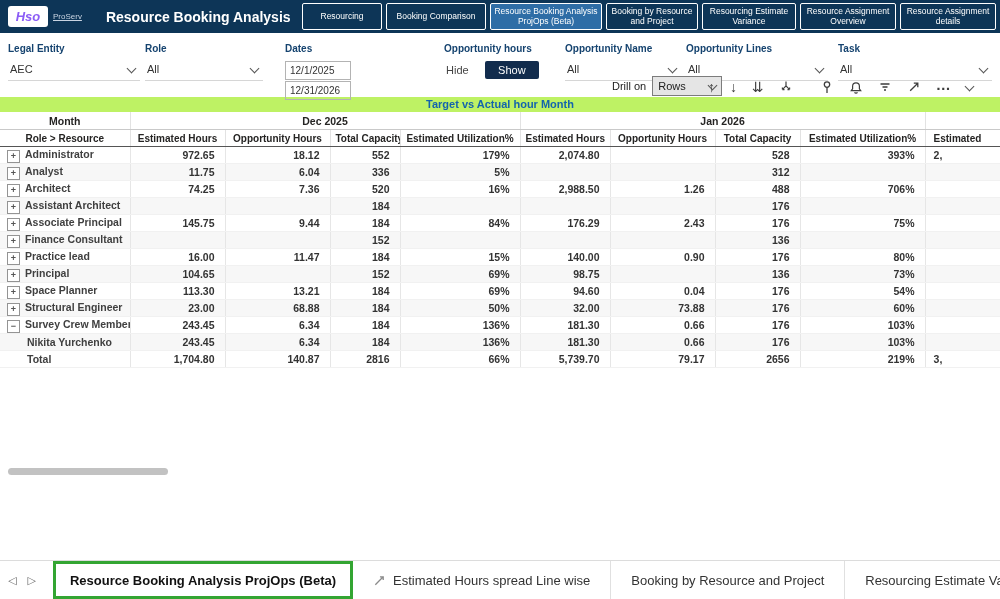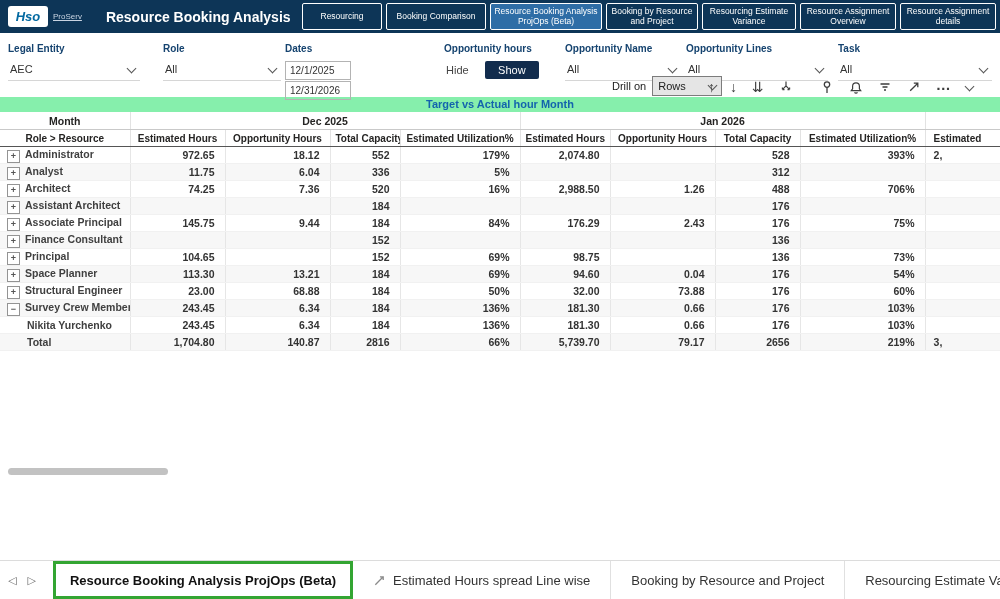--- a/index.html
+++ b/index.html
@@ -2,21 +2,21 @@
 <html><head>
 <meta charset="utf-8">
 <style>
   html,body{margin:0;padding:0;width:1000px;height:599px;overflow:hidden;
     font-family:"Liberation Sans","DejaVu Sans",sans-serif;background:#fff;}
   .app{position:relative;width:1000px;height:599px;background:#fff;}
 
   
   .topbar{height:33px;background:#0d3557;display:flex;align-items:center;padding:0 4px 0 8px;}
   .logo{background:#fff;border-radius:3px;width:40px;height:21px;display:flex;align-items:center;
-    justify-content:center;font-weight:bold;font-style:italic;color:#0369a1;font-size:13px;flex:none;}
+    justify-content:center;font-weight:bold;font-style:italic;color:#8b5cf6;font-size:13px;flex:none;}
   .proserv{color:#c9d4e2;font-size:8px;margin-left:5px;flex:none;text-decoration:underline;}
   .title{color:#fff;font-size:14px;font-weight:700;margin:0 0 0 24px;white-space:nowrap;flex:none;}
   .nav{display:flex;gap:4px;margin-left:auto;align-items:flex-end;}
   .nav-btn{border:1px solid #fff;border-radius:2px;color:#fff;font-size:8.5px;line-height:1.15;height:27px;
     display:flex;align-items:center;justify-content:center;text-align:center;padding:0 3px;
     background:transparent;cursor:pointer;font-family:inherit;}
   .nav-btn:nth-child(1){width:80px}.nav-btn:nth-child(2){width:100px}.nav-btn:nth-child(3){width:112px}
   .nav-btn:nth-child(4){width:92px}.nav-btn:nth-child(5){width:94px}
   .nav-btn:nth-child(6){width:96px}.nav-btn:nth-child(7){width:96px}
   .nav-btn.active{background:#2e6da6;}
@@ -37,21 +37,21 @@
   .drillon{position:absolute;left:612px;top:43px;display:flex;align-items:center;font-size:11px;color:#222;}
   .drillsel{border:1px solid #7c7c7c;margin-left:6px;width:58px;height:18px;display:flex;align-items:center;
     justify-content:space-between;padding:0 5px;font-size:11px;color:#222;cursor:pointer;background:#e5e5e5;}
   .vicons{position:absolute;left:708px;top:45px;display:flex;align-items:center;gap:15px;color:#3d3d3d;height:18px;}
   .ticon{font-size:14px;line-height:14px;cursor:pointer;display:inline-flex;align-items:center;}
   .ticon.more{font-size:15px;font-weight:700;margin-top:-4px;}
   .ticon.gap{margin-left:12px;}
   .vicons svg{display:block;}
 
   
-  .vtitle{height:15px;background:#86efac;color:#1464ad;font-weight:700;font-size:11px;
+  .vtitle{height:15px;background:#bef264;color:#1464ad;font-weight:700;font-size:11px;
     text-align:center;line-height:15px;}
 
   
   table.matrix{border-collapse:collapse;table-layout:fixed;width:1000px;}
   .matrix th,.matrix td{overflow:hidden;white-space:nowrap;}
   .grouprow th{font-size:10.5px;font-weight:700;color:#252423;height:15px;
     border-bottom:1px solid #c9c9c9;border-right:1px solid #e2e2e2;text-align:center;margin-left:25px;}
   .colrow th{font-size:10px;font-weight:700;color:#252423;height:16px;
     border-bottom:1px solid #555;border-right:1px solid #e2e2e2;text-align:center;padding:0 5px;}
   .matrix tbody td{font-size:10.5px;font-weight:700;color:#333;height:16px;
@@ -103,21 +103,21 @@
   <section class="filters">
 
     <div class="fg" style="left:8px;width:132px;">
       <div class="flabel">Legal Entity</div>
       <div class="fdrop">
         <span>AEC</span>
         <span class="chev"></span>
       </div>
     </div>
 
-    <div class="fg" style="left:163px;width:118px;">
+    <div class="fg" style="left:145px;width:118px;">
       <div class="flabel">Role</div>
       <div class="fdrop">
         <span>All</span>
         <span class="chev"></span>
       </div>
     </div>
 
     <div class="fg" style="left:285px;width:140px;">
       <div class="flabel">Dates</div>
       <div>
@@ -304,20 +304,32 @@
           <td></td>
           <td>152</td>
           <td></td>
           <td></td>
           <td></td>
           <td>136</td>
           <td></td>
           <td></td>
         </tr>
         <tr>
+          <td class="rolecell"><span class="expander">+</span><span>Practice lead</span></td>
+          <td>16.00</td>
+          <td>11.47</td>
+          <td>184</td>
+          <td>15%</td>
+          <td>140.00</td>
+          <td>0.90</td>
+          <td>176</td>
+          <td>80%</td>
+          <td></td>
+        </tr>
+        <tr>
           <td class="rolecell"><span class="expander">+</span><span>Principal</span></td>
           <td>104.65</td>
           <td></td>
           <td>152</td>
           <td>69%</td>
           <td>98.75</td>
           <td></td>
           <td>136</td>
           <td>73%</td>
           <td></td>

